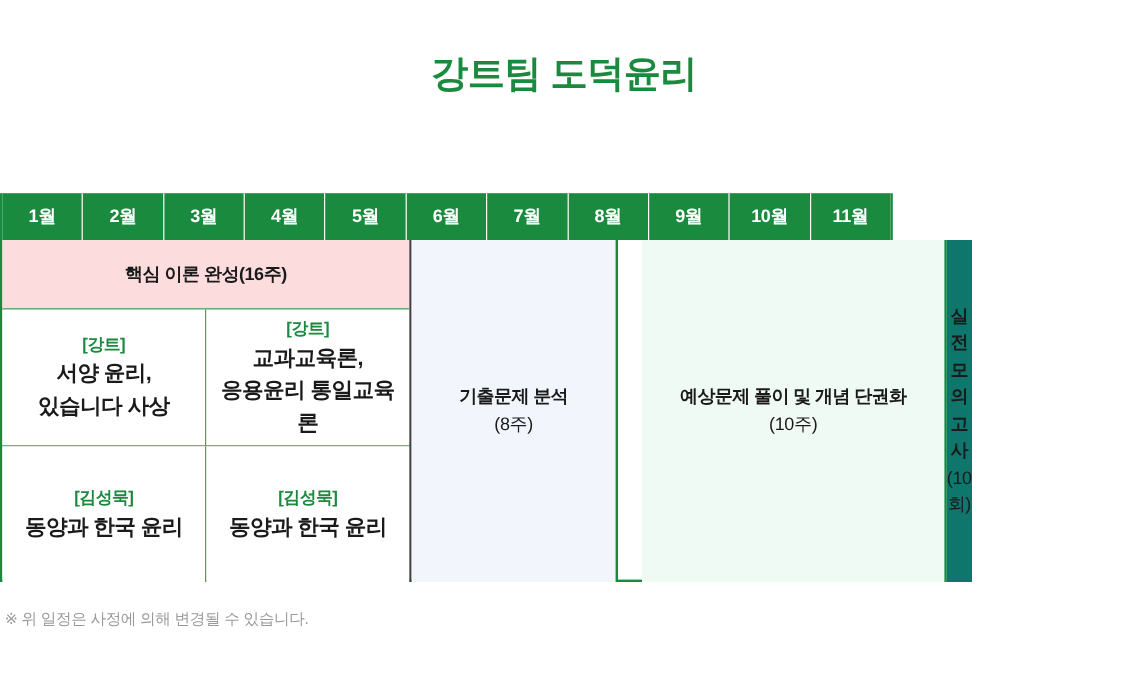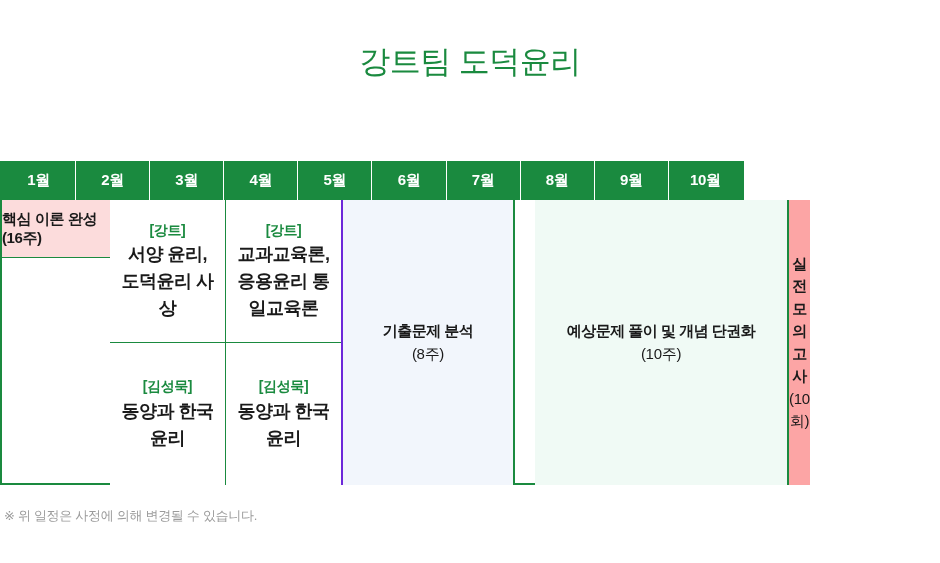--- a/index.html
+++ b/index.html
@@ -18,21 +18,21 @@
     height: 563px;
   }
 
   
   .title-block {
     padding-top: 42px;
     text-align: center;
   }
   .title-line1 {
     font-size: 31px;
-    font-weight: normal;
+    font-weight: bold;
     color: #1a8a3f;
     letter-spacing: -0.5px;
     line-height: 1.3;
   }
   .title-line2 {
     font-size: 31px;
     font-weight: bold;
     color: #111111;
     letter-spacing: -0.5px;
     line-height: 1.35;
@@ -74,22 +74,22 @@
   .body-row {
     display: flex;
     width: 100%;
     height: 285px;
   }
 
   
   .sec-theory {
     flex: 0 0 341px;
     display: flex;
-    flex-direction: row;
-    border-right: 2px solid #6d28d9;
+    flex-direction: column;
+    border-right: 2px solid #404040;
   }
   .theory-banner {
     height: 58px;
     background: #fcdcdc;
     display: flex;
     align-items: center;
     justify-content: center;
     font-size: 15px;
     font-weight: bold;
     color: #1a1a1a;
@@ -136,21 +136,21 @@
     display: flex;
     flex-direction: column;
     align-items: center;
     justify-content: center;
     text-align: center;
     border-right: 2px solid #1a8a3f;
   }
   .phase:last-child { border-right: none; }
   .sec-past   { flex: 0 0 172px; background: #f2f6fc; }
   .sec-expect { flex: 0 0 254px; background: #f0faf5; margin-left: 20px; }
-  .sec-mock   { flex: 1 1 auto; background: #fca5a5; }
+  .sec-mock   { flex: 1 1 auto; background: #0f766e; }
 
   .phase-title {
     font-size: 15px;
     font-weight: bold;
     color: #1a1a1a;
     letter-spacing: -0.5px;
     line-height: 1.5;
   }
   .phase-sub {
     font-size: 15px;
@@ -185,33 +185,34 @@
       <div class="month-cell">1월</div>
       <div class="month-cell">2월</div>
       <div class="month-cell">3월</div>
       <div class="month-cell">4월</div>
       <div class="month-cell">5월</div>
       <div class="month-cell">6월</div>
       <div class="month-cell">7월</div>
       <div class="month-cell">8월</div>
       <div class="month-cell">9월</div>
       <div class="month-cell">10월</div>
+      <div class="month-cell">11월</div>
     </div>
 
     <div class="body-row">
 
       <div class="sec-theory">
         <div class="theory-banner">핵심 이론 완성(16주)</div>
         <div class="course-grid">
 
           <div class="course-line top">
             <div class="course-cell divider">
               <span class="teacher">[강트]</span>
               <span class="subject">서양 윤리,</span>
-              <span class="subject">도덕윤리 사상</span>
+              <span class="subject">있습니다 사상</span>
             </div>
             <div class="course-cell">
               <span class="teacher">[강트]</span>
               <span class="subject">교과교육론,</span>
               <span class="subject">응용윤리 통일교육론</span>
             </div>
           </div>
 
           <div class="course-line">
             <div class="course-cell divider">

